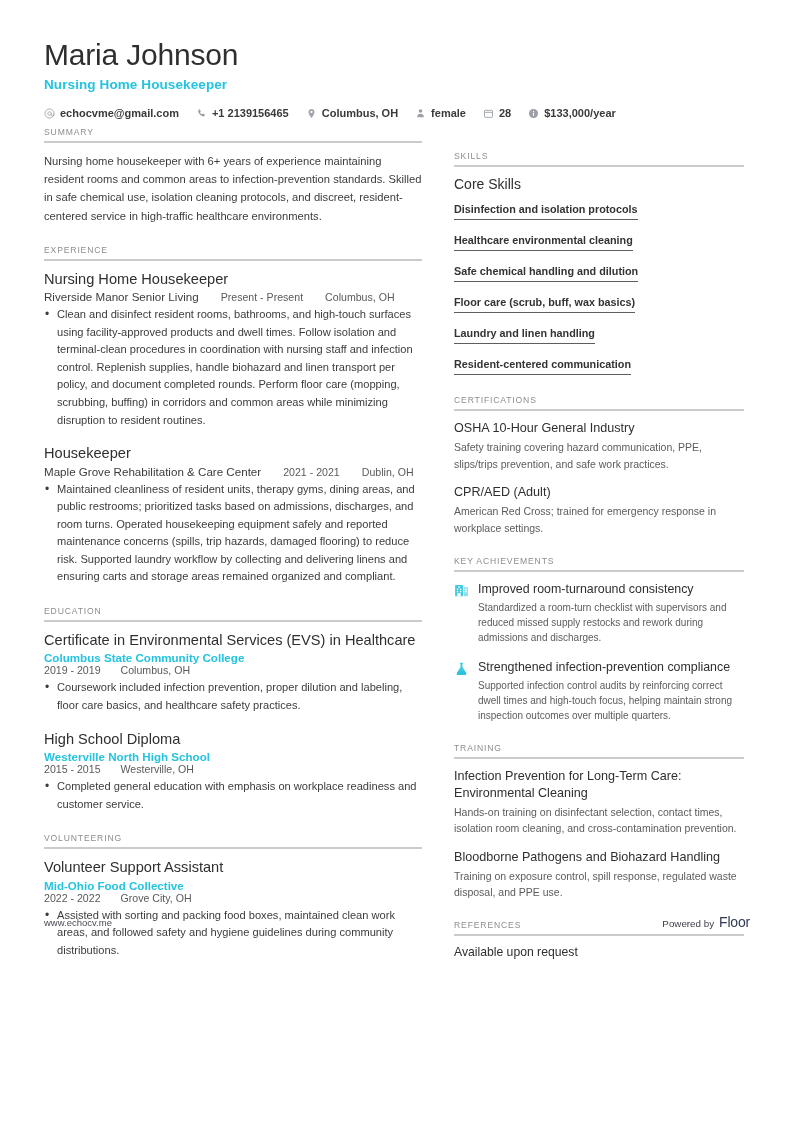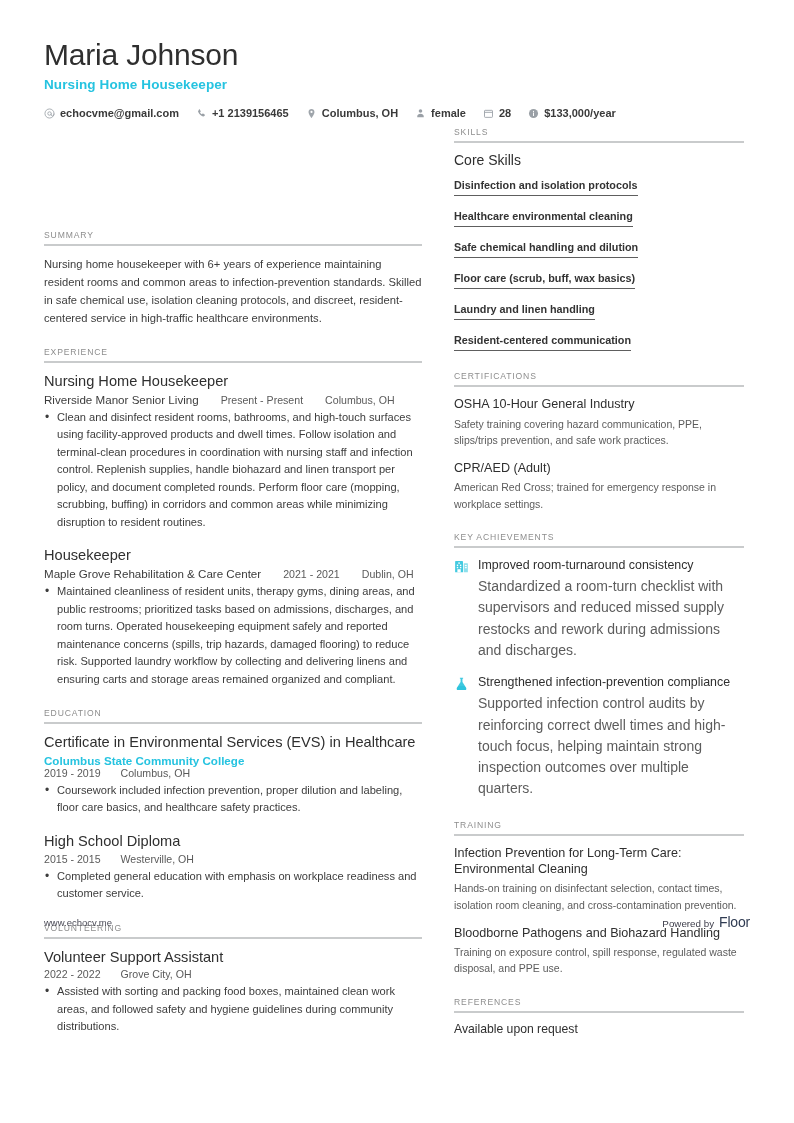--- a/index.html
+++ b/index.html
@@ -213,21 +213,21 @@
   .ach-icon svg { display: block; }
   .ach-body { flex: 1 1 auto; }
   .ach-title {
     font-size: 12.4px;
     font-weight: 400;
     color: #2f2f2f;
     line-height: 1.3;
     margin-bottom: 3px;
   }
   .ach-desc {
-    font-size: 14px;
+    font-size: 10px;
     line-height: 1.52;
     color: #5c5c5c;
   }
 
   .train-item { margin-bottom: 12px; }
   .train-item:last-child { margin-bottom: 0; }
   .train-title {
     font-size: 12.6px;
     font-weight: 400;
     color: #2f2f2f;
@@ -392,37 +392,39 @@
               <div class="edu-subline">
                 <span class="entry-dates">2019 - 2019</span>
                 <span class="entry-loc">Columbus, OH</span>
               </div>
               <ul class="bullets">
                 <li>Coursework included infection prevention, proper dilution and labeling, floor care basics, and healthcare safety practices.</li>
               </ul>
             </div>
             <div class="entry">
               <div class="entry-title">High School Diploma</div>
+              <div class="entry-org accent">Westerville North High School</div>
               <div class="edu-subline">
                 <span class="entry-dates">2015 - 2015</span>
                 <span class="entry-loc">Westerville, OH</span>
               </div>
               <ul class="bullets">
                 <li>Completed general education with emphasis on workplace readiness and customer service.</li>
               </ul>
             </div>
           </div>
       </div>
 
       <div class="sec">
         <div class="sec-title">VOLUNTEERING</div>
         <div class="sec-rule"></div>
         <div id="volunteering-list">
             <div class="entry">
               <div class="entry-title">Volunteer Support Assistant</div>
+              <div class="entry-org accent">Mid-Ohio Food Collective</div>
               <div class="edu-subline">
                 <span class="entry-dates">2022 - 2022</span>
                 <span class="entry-loc">Grove City, OH</span>
               </div>
               <ul class="bullets">
                 <li>Assisted with sorting and packing food boxes, maintained clean work areas, and followed safety and hygiene guidelines during community distributions.</li>
               </ul>
             </div>
           </div>
       </div>

